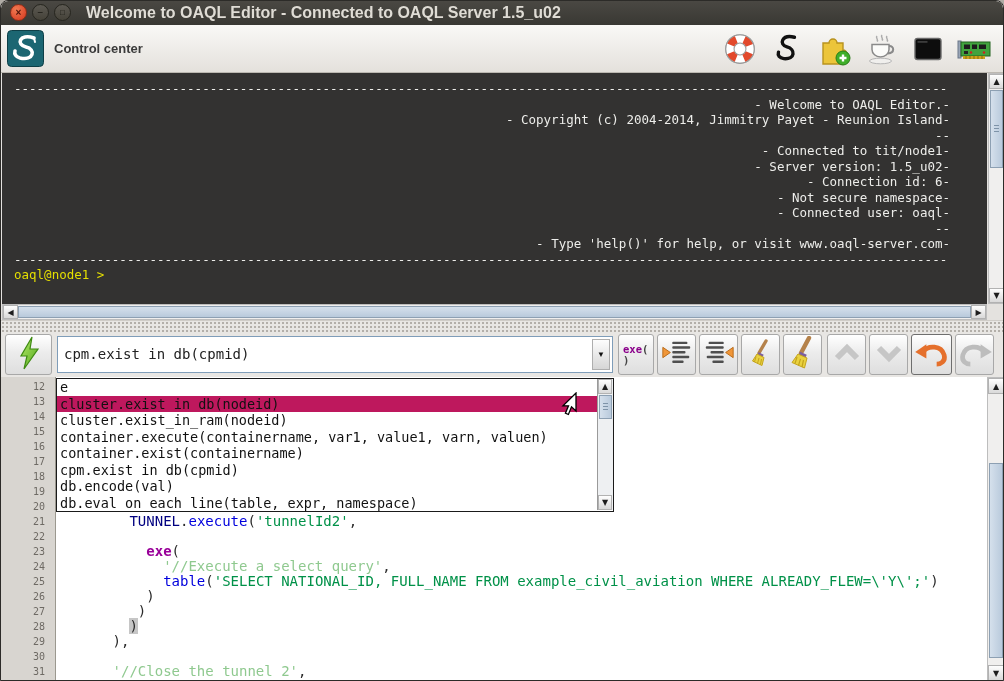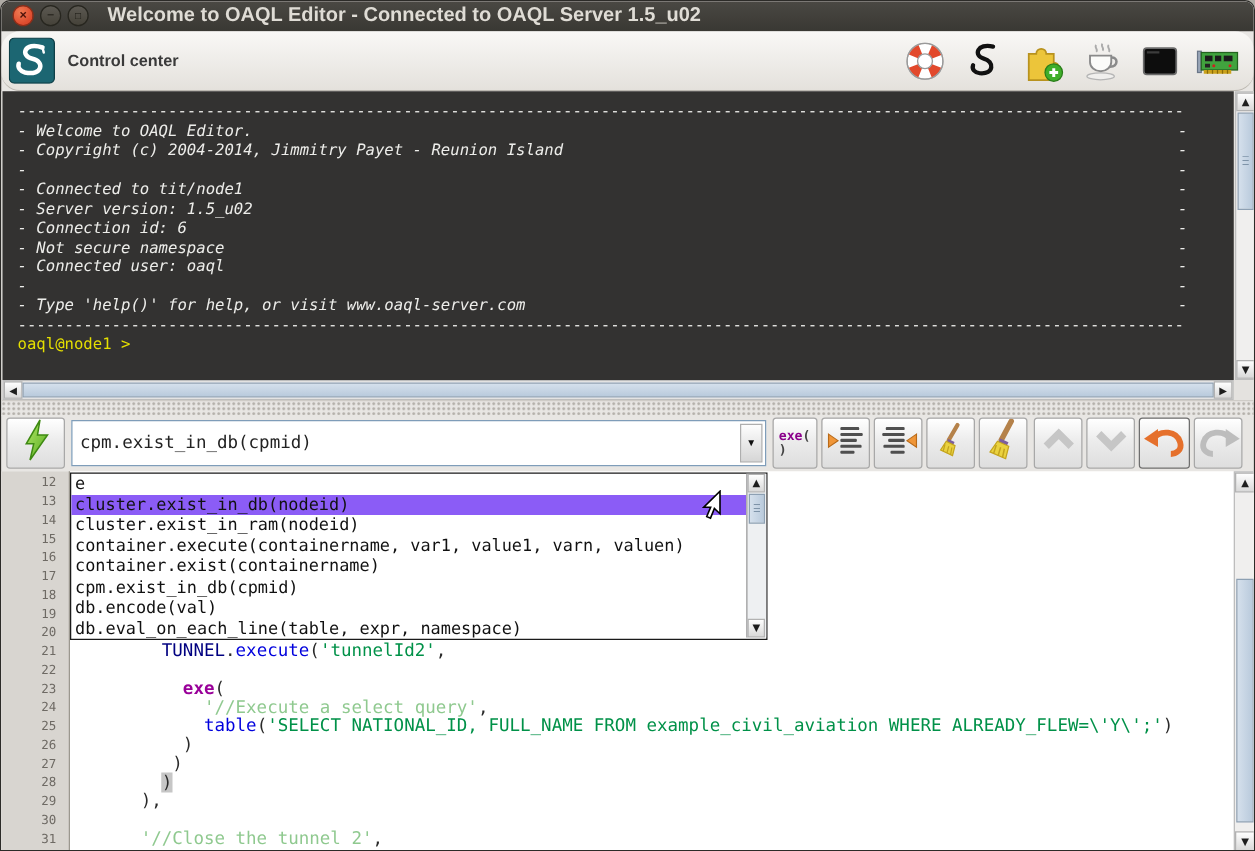--- a/index.html
+++ b/index.html
@@ -9,32 +9,32 @@
   .titlebar{position:absolute;top:0;left:0;right:0;height:24px;background:linear-gradient(#4a4843,#393833);border-radius:7px 7px 0 0;}
   .winbtn{position:absolute;top:3px;width:17px;height:17px;border-radius:50%;box-sizing:border-box;
     display:flex;align-items:center;justify-content:center;font-size:10px;line-height:10px;}
   .winbtn.close{left:9px;background:radial-gradient(circle at 35% 30%,#f07a52,#dd4a2d 70%);border:1px solid #8d2d18;color:#4e130a;font-weight:bold;}
   .winbtn.minmax{background:linear-gradient(#5c5952,#454239);border:1px solid #27261f;color:#16150f;}
   .winbtn.min{left:31px;}
   .winbtn.max{left:53px;font-size:8px;}
   .title{position:absolute;left:85px;top:0;line-height:24px;font-weight:bold;font-size:16px;color:#dfdcd5;white-space:nowrap;}
   
   .app-toolbar{position:absolute;top:24px;left:0;right:0;height:47px;background:linear-gradient(#f9f8f6,#e4e1dc);
-    border-bottom:1px solid #bcb8b1;display:flex;align-items:center;border-radius:15px;}
+    border-bottom:1px solid #bcb8b1;display:flex;align-items:center;}
   .logo{width:37px;height:37px;margin-left:6px;flex:none;}
   .tb-label{margin-left:10px;font-weight:bold;font-size:13px;color:#3a3a3a;}
   .tb-spacer{flex:1;}
   .tb-icons{display:flex;gap:9px;margin-right:9px;align-items:center;}
   .tb-icon{width:38px;height:38px;display:flex;align-items:center;justify-content:center;}
   
   .terminal-zone{position:absolute;top:72px;left:0;width:1004px;height:248px;background:#e4e2df;}
   .terminal{position:absolute;left:1px;top:0;width:985px;height:231px;background:#333231;overflow:hidden;
     padding:8px 0 0 12px;box-sizing:border-box;font-family:"DejaVu Sans Mono",monospace;font-size:12.5px;line-height:15.5px;color:#ededea;}
   .tbox{width:936px;}
-  .trow{display:flex;justify-content:space-between;white-space:pre;font-style:italic;}
+  .trow{display:flex;justify-content:flex-end;white-space:pre;}
   .tdash{white-space:pre;overflow:hidden;width:936px;}
   .tprompt{color:#e5df00;}
   
   .sbar{position:absolute;background:#f0efee;border:1px solid #bdbdbd;box-sizing:border-box;}
   .sb-btn{position:absolute;background:linear-gradient(#fefefe,#d9d9d9);border:1px solid #b2b2b2;box-sizing:border-box;
     color:#1d1d1d;font-size:8px;display:flex;align-items:center;justify-content:center;font-family:"DejaVu Sans",sans-serif;}
   .sb-thumb{position:absolute;background:linear-gradient(90deg,#d5e0ec,#b9cadc);border:1px solid #8da0b3;box-sizing:border-box;}
   .sb-thumb.h{background:linear-gradient(#d5e0ec,#b9cadc);}
   .sb-thumb.ridged::after{content:"";position:absolute;left:3px;right:3px;top:50%;margin-top:-4px;height:8px;
     background:repeating-linear-gradient(180deg,#7e93a8 0 1px,transparent 1px 3px);}
@@ -62,21 +62,21 @@
   .gut-row{height:15px;line-height:15px;text-align:right;padding-right:10px;font-family:"DejaVu Sans Mono",monospace;font-size:10px;color:#6e6a64;}
   .code{position:absolute;left:56px;top:0;right:18px;height:305px;overflow:hidden;}
   .code-row{position:absolute;left:5px;height:15px;line-height:15px;white-space:pre;font-family:"DejaVu Sans Mono",monospace;font-size:14px;}
   .st-plain{color:#2a2a2a;} .st-object{color:#000080;} .st-method{color:#0000dd;}
   .st-method-bold{color:#0000dd;font-weight:normal;} .st-keyword{color:#990099;font-weight:bold;}
   .st-string{color:#009148;} .st-comment{color:#8fc98f;} .st-plain-highlight{color:#2a2a2a;background:#c6c6c6;}
   .editor-vscroll{right:0;top:0;width:18px;height:305px;}
   
   .dropdown{position:absolute;left:55px;top:377px;width:558px;height:134px;background:#fff;border:1px solid #1a1a1a;box-sizing:border-box;z-index:5;}
   .ac-item{height:16.5px;line-height:16.5px;padding-left:3px;font-family:"DejaVu Sans Mono",monospace;font-size:13.5px;color:#111;white-space:pre;overflow:hidden;}
-  .ac-item.selected{background:#8b5cf6;}
+  .ac-item.selected{background:#be185d;}
   .dd-scroll{position:absolute;right:0;top:0;width:16px;height:131px;background:#eef0f2;border-left:1px solid #9a9a9a;box-sizing:border-box;}
   .cursor{position:absolute;left:556px;top:391px;z-index:9;pointer-events:none;}
 </style>
 </head>
 <body>
 
 <div class="window">
 
   <div class="titlebar">
     <span class="winbtn close">

